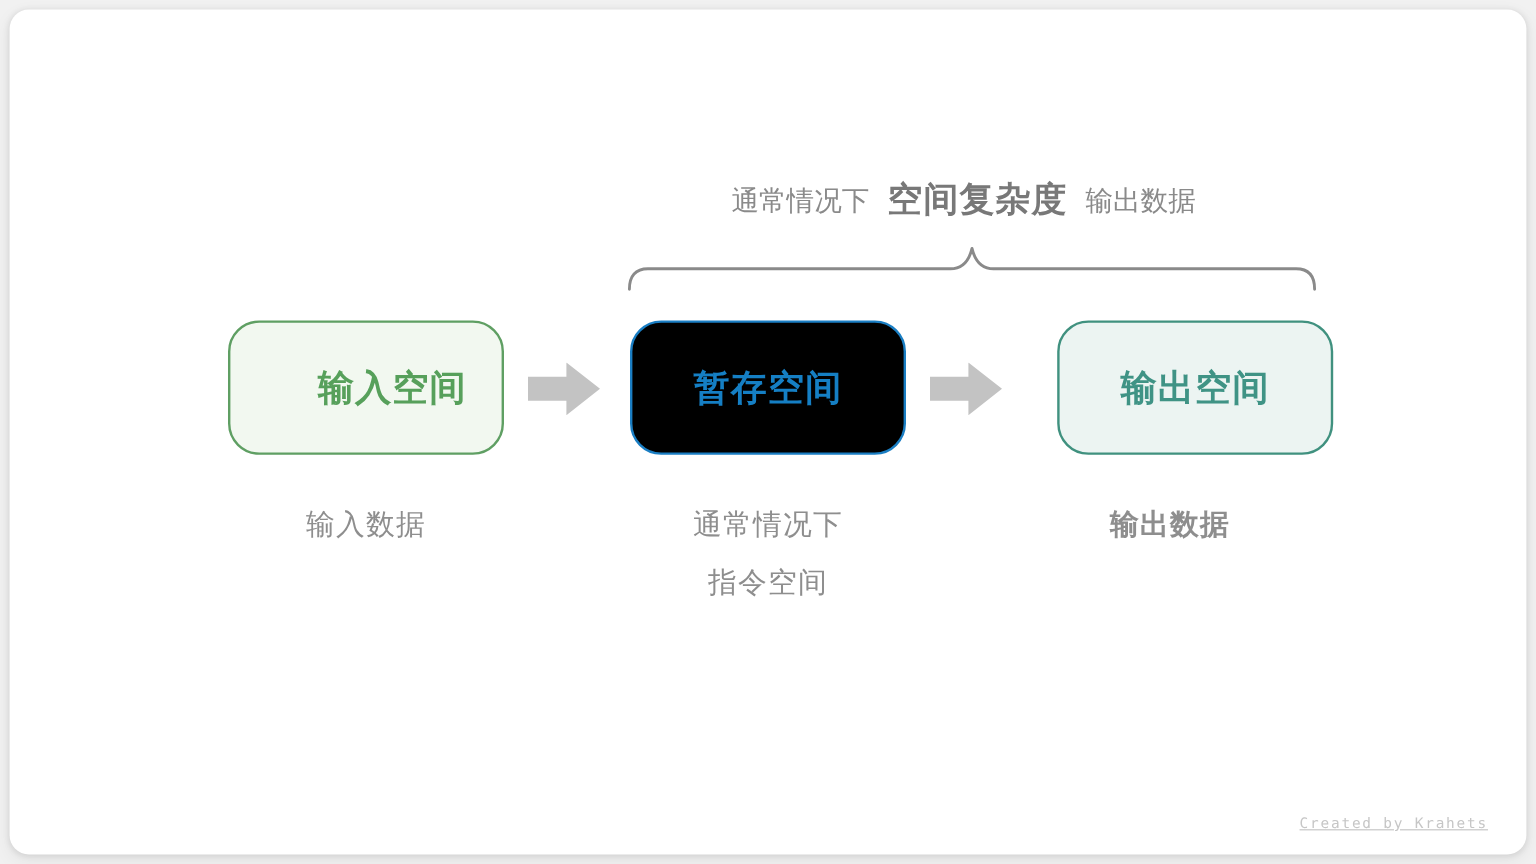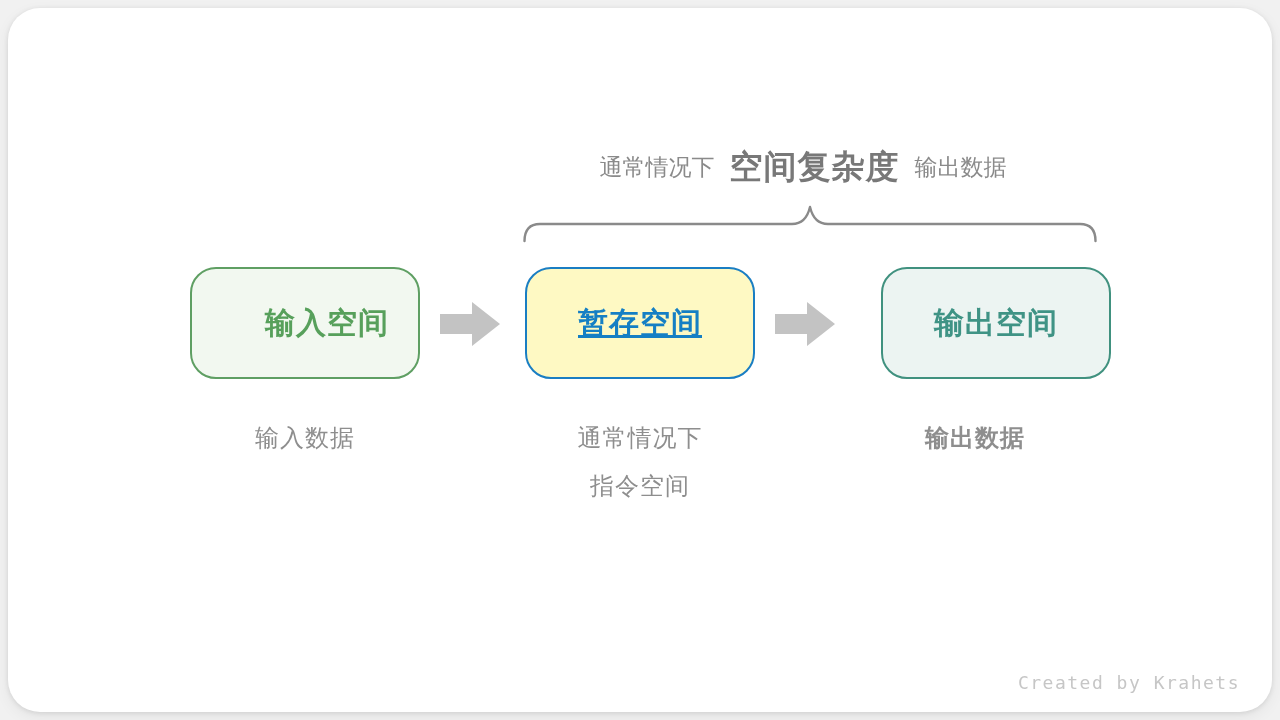--- a/index.html
+++ b/index.html
@@ -16,30 +16,30 @@
   html, body {
     width: 1280px; height: 720px;
     font-family: "Liberation Sans", sans-serif;
     background: var(--bg);
     overflow: hidden;
   }
   .stage { position: relative; width: 1280px; height: 720px; }
   .card {
     position: absolute; inset: 8px;
     background: var(--card-bg);
-    border-radius: 32px;
+    border-radius: 16px;
     box-shadow: 0 1px 5px rgba(0,0,0,.10), 0 5px 16px rgba(0,0,0,.06);
   }
   .title {
     position: absolute; top: 136px; left: 495px; width: 600px; height: 46px;
     display: flex; align-items: center; justify-content: center; gap: 15px;
     color: var(--title-color); font-size: 23px; white-space: nowrap;
   }
   .title .hl {
-    font-size: 33px; font-weight: 700; color: var(--title-hl-color);
+    font-size: 29px; font-weight: 700; color: var(--title-hl-color);
     letter-spacing: 1px;
   }
   .brace {
     position: absolute; left: 515px; top: 194px;
     width: 574px; height: 42px;
   }
   .brace path {
     fill: none; stroke: var(--brace-color); stroke-width: 2.4;
     stroke-linecap: round; stroke-linejoin: round;
   }
@@ -60,22 +60,22 @@
     position: absolute; top: 406px; width: 230px;
     text-align: center; color: var(--label-color);
     font-size: 24px; line-height: 48px; letter-spacing: 1px;
   }
   .col1 { left: 182px; }
   .col2 { left: 517px; }
   .col3 { left: 852px; font-weight: bold; }
   .footer {
     position: absolute; right: 32px; bottom: 19px;
     font-family: "DejaVu Sans Mono", monospace;
-    font-size: 18px; letter-spacing: 1.5px;
-    color: var(--footer-color); white-space: nowrap;
+    font-size: 12px; letter-spacing: 1.5px;
+    color: var(--footer-color); white-space: nowrap; text-decoration: underline;
   }
 </style>
 </head>
 <body>
 
 <div class="stage">
   <div class="card">
 
     <div class="title">
       <span>通常情况下</span>
@@ -88,21 +88,21 @@
     </svg>
 
     <div class="box box1" style="background: rgb(242, 248, 240); border-color: rgb(95, 159, 99); color: rgb(87, 160, 91);">
       <span>输入空间</span>
     </div>
 
     <svg class="arrow arrow1" viewBox="0 0 60 44" xmlns="http://www.w3.org/2000/svg">
       <polygon points="0,12 32,12 32,0 60,22 32,44 32,32 0,32"></polygon>
     </svg>
 
-    <div class="box box2" style="background: #fef9c3; border-color: rgb(26, 126, 195); color: rgb(21, 127, 196); text-decoration: underline;">
+    <div class="box box2" style="background: #000000; border-color: rgb(26, 126, 195); color: rgb(21, 127, 196);">
       <span>暂存空间</span>
     </div>
 
     <svg class="arrow arrow2" viewBox="0 0 60 44" xmlns="http://www.w3.org/2000/svg">
       <polygon points="0,12 32,12 32,0 60,22 32,44 32,32 0,32"></polygon>
     </svg>
 
     <div class="box box3" style="background: rgb(236, 244, 242); border-color: rgb(64, 145, 127); color: rgb(63, 147, 133); margin-left: 21px;">
       <span>输出空间</span>
     </div>

